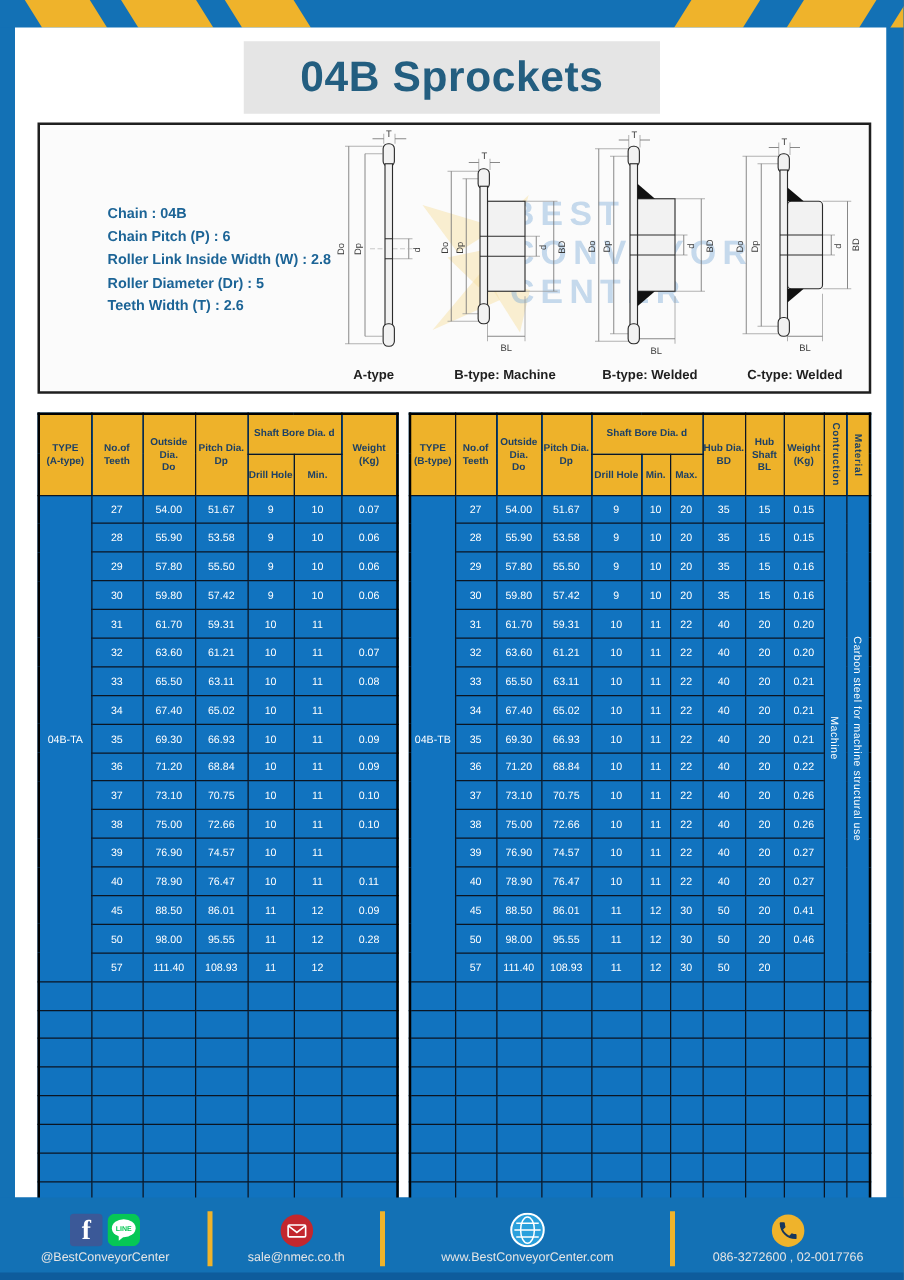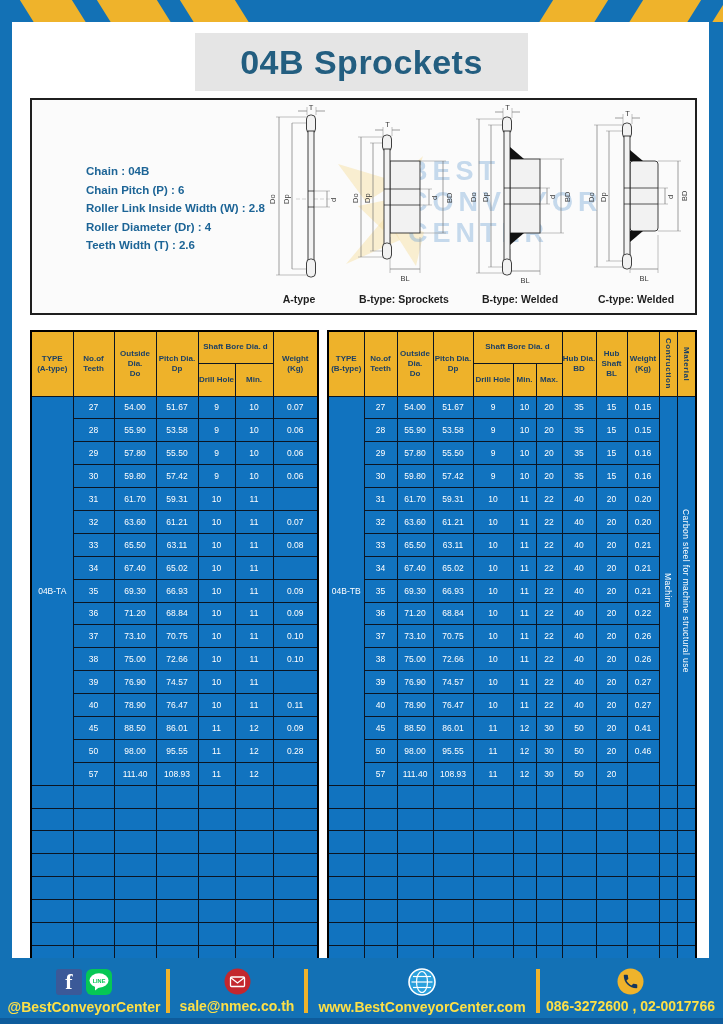--- a/index.html
+++ b/index.html
@@ -39,21 +39,21 @@
   .spec-table th span{display:block;}
   .spec-table td{height:21.9px;color:#ffffff;font-size:8.5px;}
   .vth{writing-mode:vertical-rl;font-size:7.5px;letter-spacing:.5px;padding:2px 0;}
   .vcell{writing-mode:vertical-rl;font-size:7.5px;color:rgba(255,255,255,.92);letter-spacing:.4px;}
   .type-cell{font-size:9px;margin-top:19px;}
   
   .footer{position:absolute;left:0;right:0;bottom:0;height:66px;background:#1371b5;
       display:flex;align-items:center;padding:0 8px;box-sizing:border-box;}
   .footer::after{content:"";position:absolute;left:0;right:0;bottom:0;height:6px;background:#0e5c9c;}
   .f-item{display:flex;flex-direction:column;align-items:center;justify-content:center;gap:3px;}
-  .f-item .lbl{color:#fde047;font-weight:bold;font-size:14px;white-space:nowrap;}
+  .f-item .lbl{color:#e5e5e5;font-weight:normal;font-size:10px;white-space:nowrap;}
   .f-icons{display:flex;gap:4px;height:28px;align-items:center;}
   .f-div{width:4px;height:44px;background:#efb32b;margin:0 6px;flex:none;}
   .it-social{width:152px;} .it-mail{width:122px;justify-content:center;} .it-web{width:216px;} .it-phone{flex:1;}
   .fb-ic{width:26px;height:26px;background:#3b5998;border-radius:3px;color:#fff;
       font-family:"Liberation Serif",serif;font-weight:bold;font-size:22px;line-height:25px;
       text-align:center;display:inline-block;}
 </style>
 </head>
 <body>
 
@@ -86,21 +86,21 @@
       <div class="wm-text">
         <div>BEST</div>
         <div>CONVEYOR</div>
         <div>CENTER</div>
       </div>
 
       <div class="specs">
         <div>Chain : 04B</div>
         <div>Chain Pitch (P) : 6</div>
         <div>Roller Link Inside Width (W) : 2.8</div>
-        <div>Roller Diameter (Dr) : 4</div>
+        <div>Roller Diameter (Dr) : 5</div>
         <div>Teeth Width (T) : 2.6</div>
       </div>
 
       <div class="figures">
 
         <figure class="fig-a">
           <svg width="94" height="186" viewBox="0 0 94 186">
             <g stroke="#999" stroke-width=".6">
               <line x1="24" y1="14" x2="54" y2="14"></line>
                 <line x1="24" y1="172" x2="54" y2="172"></line>
@@ -171,21 +171,21 @@
             <line x1="38" y1="102" x2="74" y2="102" stroke="#2b2b2b" stroke-width=".8"></line>
             <g font-size="7.5" fill="#3a3a3a">
               <text x="41.5" y="24" text-anchor="middle">T</text>
               <text transform="translate(12 100) rotate(-90)">Do</text>
               <text transform="translate(24 100) rotate(-90)">Dp</text>
               <text transform="translate(91 97) rotate(-90)">d</text>
               <text transform="translate(106 100) rotate(-90)">BD</text>
               <text x="59" y="178" text-anchor="middle">BL</text>
             </g>
           </svg>
-          <figcaption>B-type: Sprockets</figcaption>
+          <figcaption>B-type: Machine</figcaption>
         </figure>
 
         <figure class="fig-c">
           <svg width="116" height="186" viewBox="0 0 116 186">
             <g stroke="#999" stroke-width=".6">
               <line x1="14" y1="16" x2="42" y2="16"></line>
                 <line x1="14" y1="170" x2="42" y2="170"></line>
               <line x1="26" y1="22" x2="42" y2="22"></line>
                 <line x1="26" y1="164" x2="42" y2="164"></line>
               <line x1="41" y1="15" x2="41" y2="5"></line>

